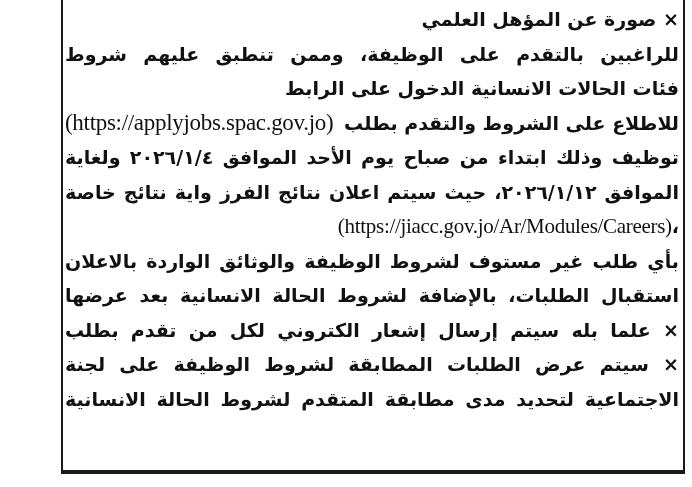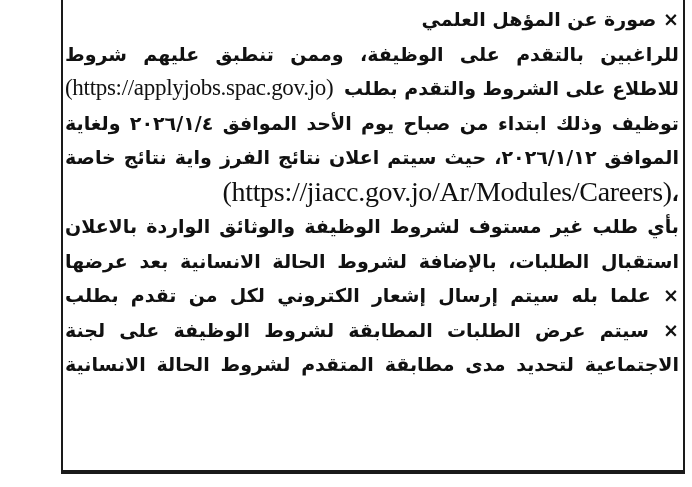--- a/index.html
+++ b/index.html
@@ -53,37 +53,38 @@
     justify-content: space-between;
     align-items: baseline;
   }
   .latin, .latin-group {
     font-family: "Liberation Serif", "DejaVu Serif", serif;
     font-weight: normal;
     font-size: 23px;
     letter-spacing: -0.3px;
     white-space: nowrap;
   }
-  .latin-group .latin { font-size: 28px; }
+  .latin-group .latin { font-size: 21px; }
   .comma {
     font-family: "DejaVu Sans", sans-serif;
     font-weight: bold;
     font-size: 19px;
   }
 </style>
 </head>
 <body>
 
 <div class="page">
   <div class="frame">
 
     <div class="line short">× صورة عن المؤهل العلمي</div>
 
     <div class="line just">للراغبين بالتقدم على الوظيفة، وممن تنطبق عليهم شروط اشغالها بالإضافة لشروط احدى</div>
 
+    <div class="line short">فئات الحالات الانسانية الدخول على الرابط</div>
 
     <div class="line mixed">
       <span class="ar">للاطلاع على الشروط والتقدم بطلب</span>
       <span class="latin" dir="ltr">(https://applyjobs.spac.gov.jo)</span>
     </div>
 
     <div class="line just">توظيف وذلك ابتداء من صباح يوم الأحد الموافق ٢٠٢٦/١/٤ ولغاية نهاية دوام يوم الاثنين</div>
 
     <div class="line just">الموافق ٢٠٢٦/١/١٢، حيث سيتم اعلان نتائج الفرز واية نتائج خاصة بالوظيفة على الرابط</div>
 

